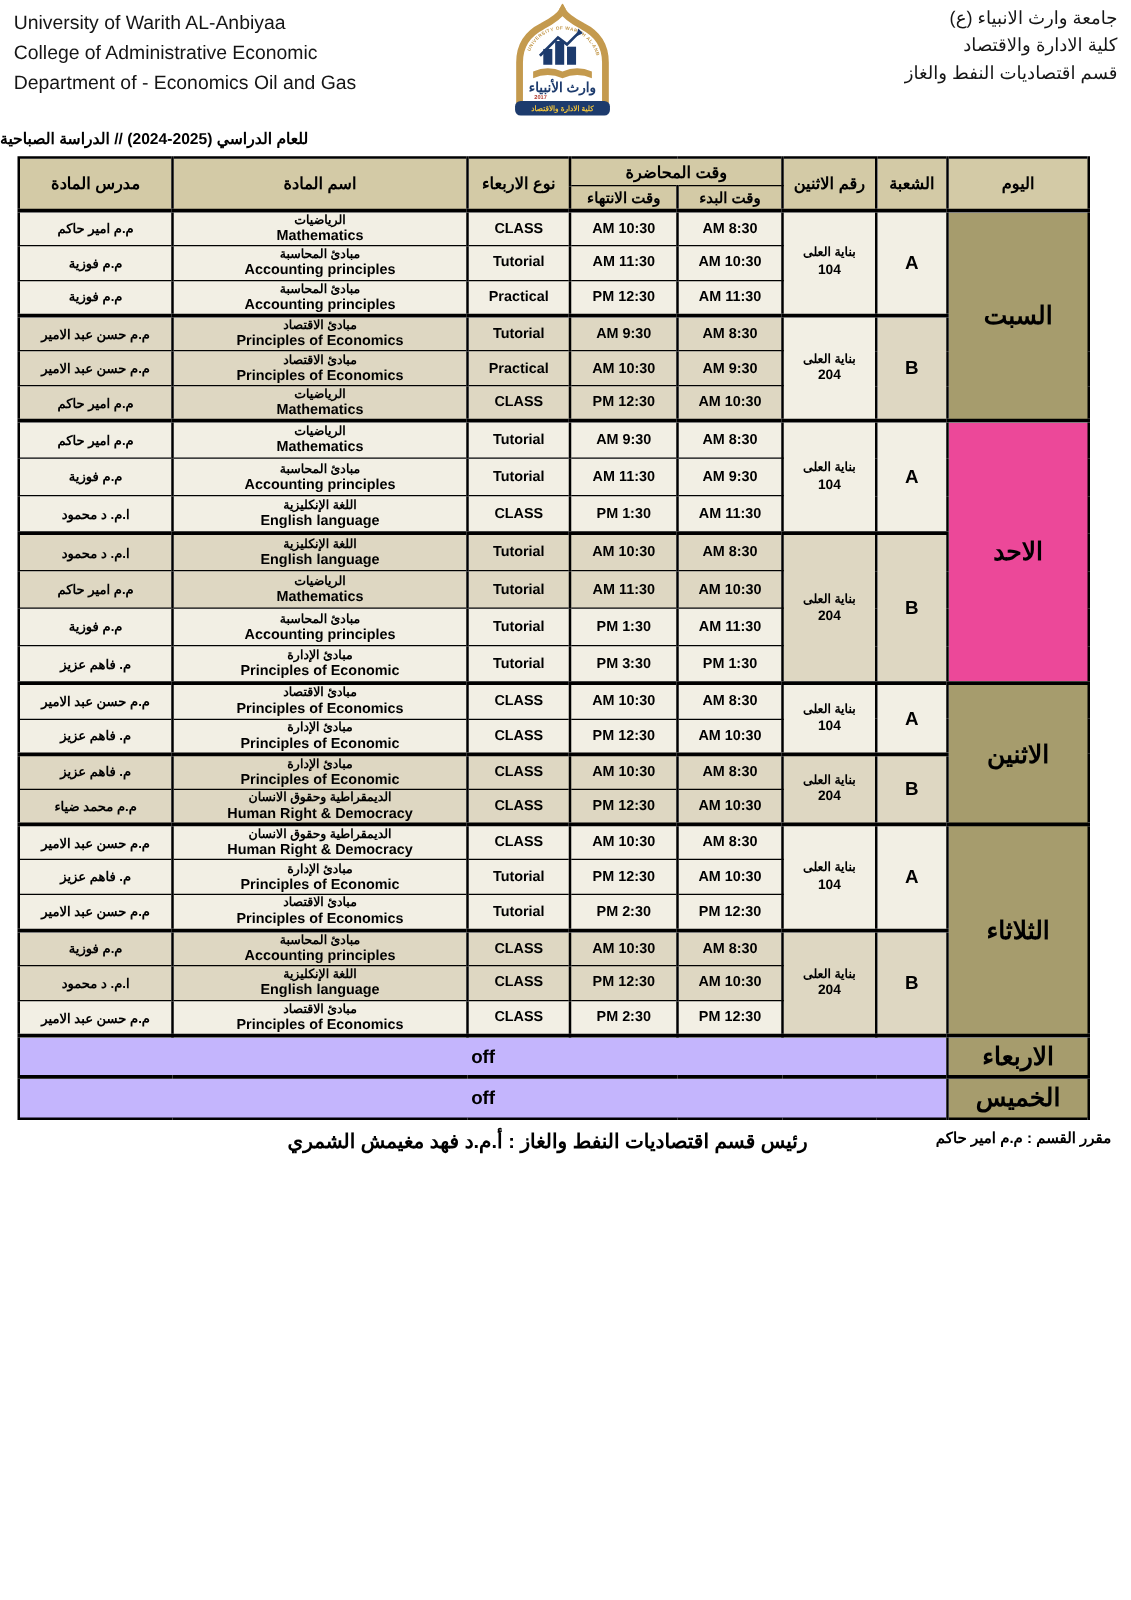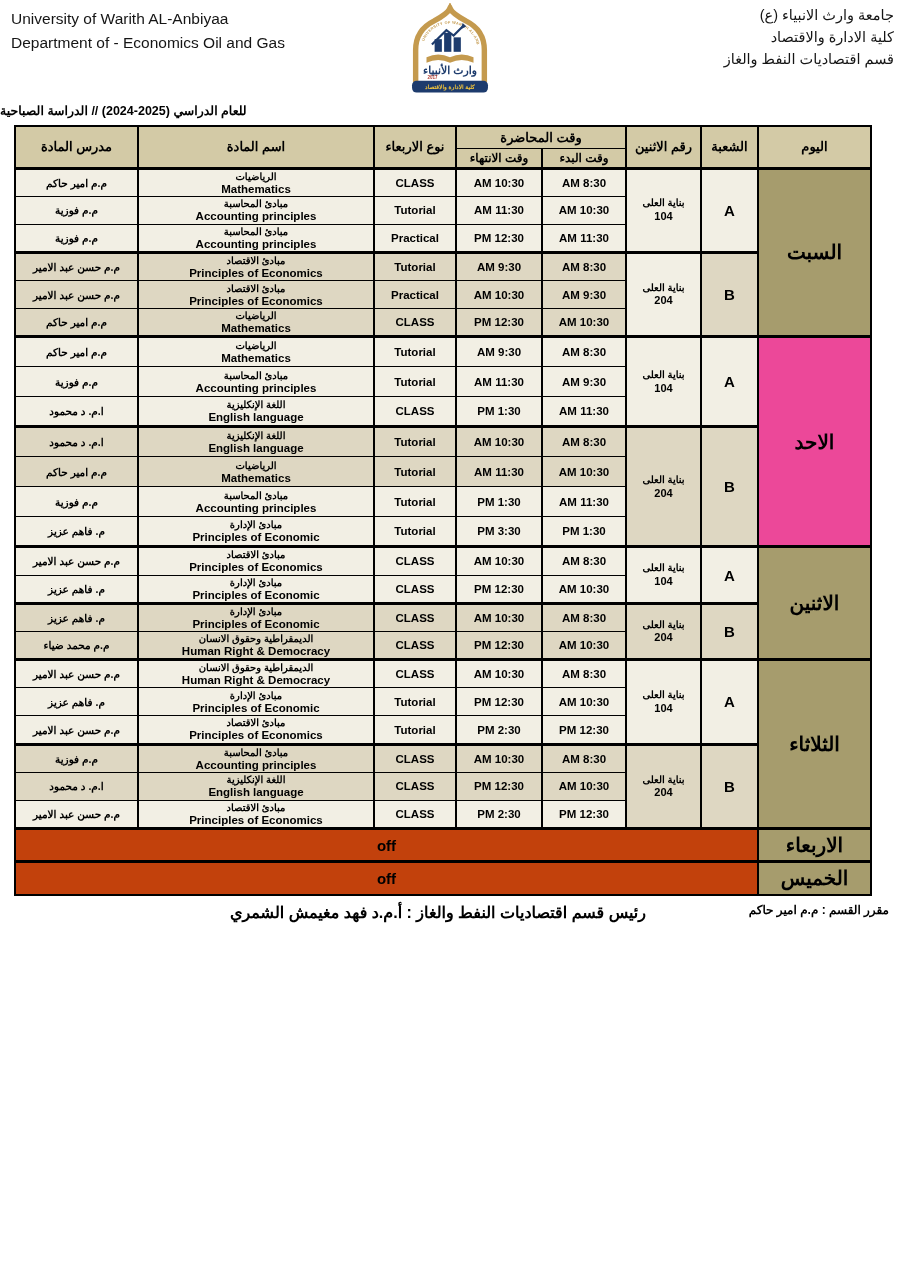--- a/index.html
+++ b/index.html
@@ -17,38 +17,39 @@
   th, td { border:1px solid #000; border-left-width:2px; border-right-width:2px; text-align:center; vertical-align:middle; padding:0 2px; overflow:hidden; }
   thead tr.h1 { height:22px; } thead tr.h2 { height:20px; }
   th { background:#d3caa6; font-weight:bold; font-size:13px; }
   thead th.sub { font-size:12px; }
   td { background:#f2efe4; }
   td.tan { background:#ded7c2; }
   td.dt { border-top:3px solid #000; }
   td.bt { border-top:3px solid #000; }
   .day-cell { background:#a69c6d; font-weight:bold; font-size:20px; }
   .day-cell.light { background:#ec4899; }
-  .off-cell { background:#c2410c; font-weight:bold; font-size:15px; }
+  .off-cell { background:#c4b5fd; font-weight:bold; font-size:15px; }
   .section-cell { font-weight:bold; font-size:15px; }
   .room-l1 { font-weight:bold; font-size:10px; line-height:1.25; }
   .room-l2 { font-weight:bold; font-size:11px; line-height:1.2; }
   .time-cell, .type-cell { font-weight:bold; font-size:11.5px; }
   .subject-ar { font-weight:bold; font-size:10px; line-height:1.3; }
   .subject-en { font-weight:bold; font-size:11.5px; line-height:1.15; }
   .teacher-cell { font-weight:bold; font-size:10.5px; }
   .footer-right { position:absolute; right:16px; top:903px; direction:rtl; font-weight:bold; font-size:12px; }
   .footer-left { position:absolute; left:230px; top:903px; direction:rtl; font-weight:bold; font-size:16px; }
 </style>
 </head>
 <body>
 
 <div class="page">
 
   <div class="header-en">
     <div>University of Warith AL-Anbiyaa</div>
+    <div>College of Administrative Economic</div>
     <div>Department of - Economics Oil and Gas</div>
   </div>
 
   <div class="header-ar">
     <div>جامعة وارث الانبياء (ع)</div>
     <div>كلية الادارة والاقتصاد</div>
     <div>قسم اقتصاديات النفط والغاز</div>
   </div>
 
   <div class="logo-wrap">

